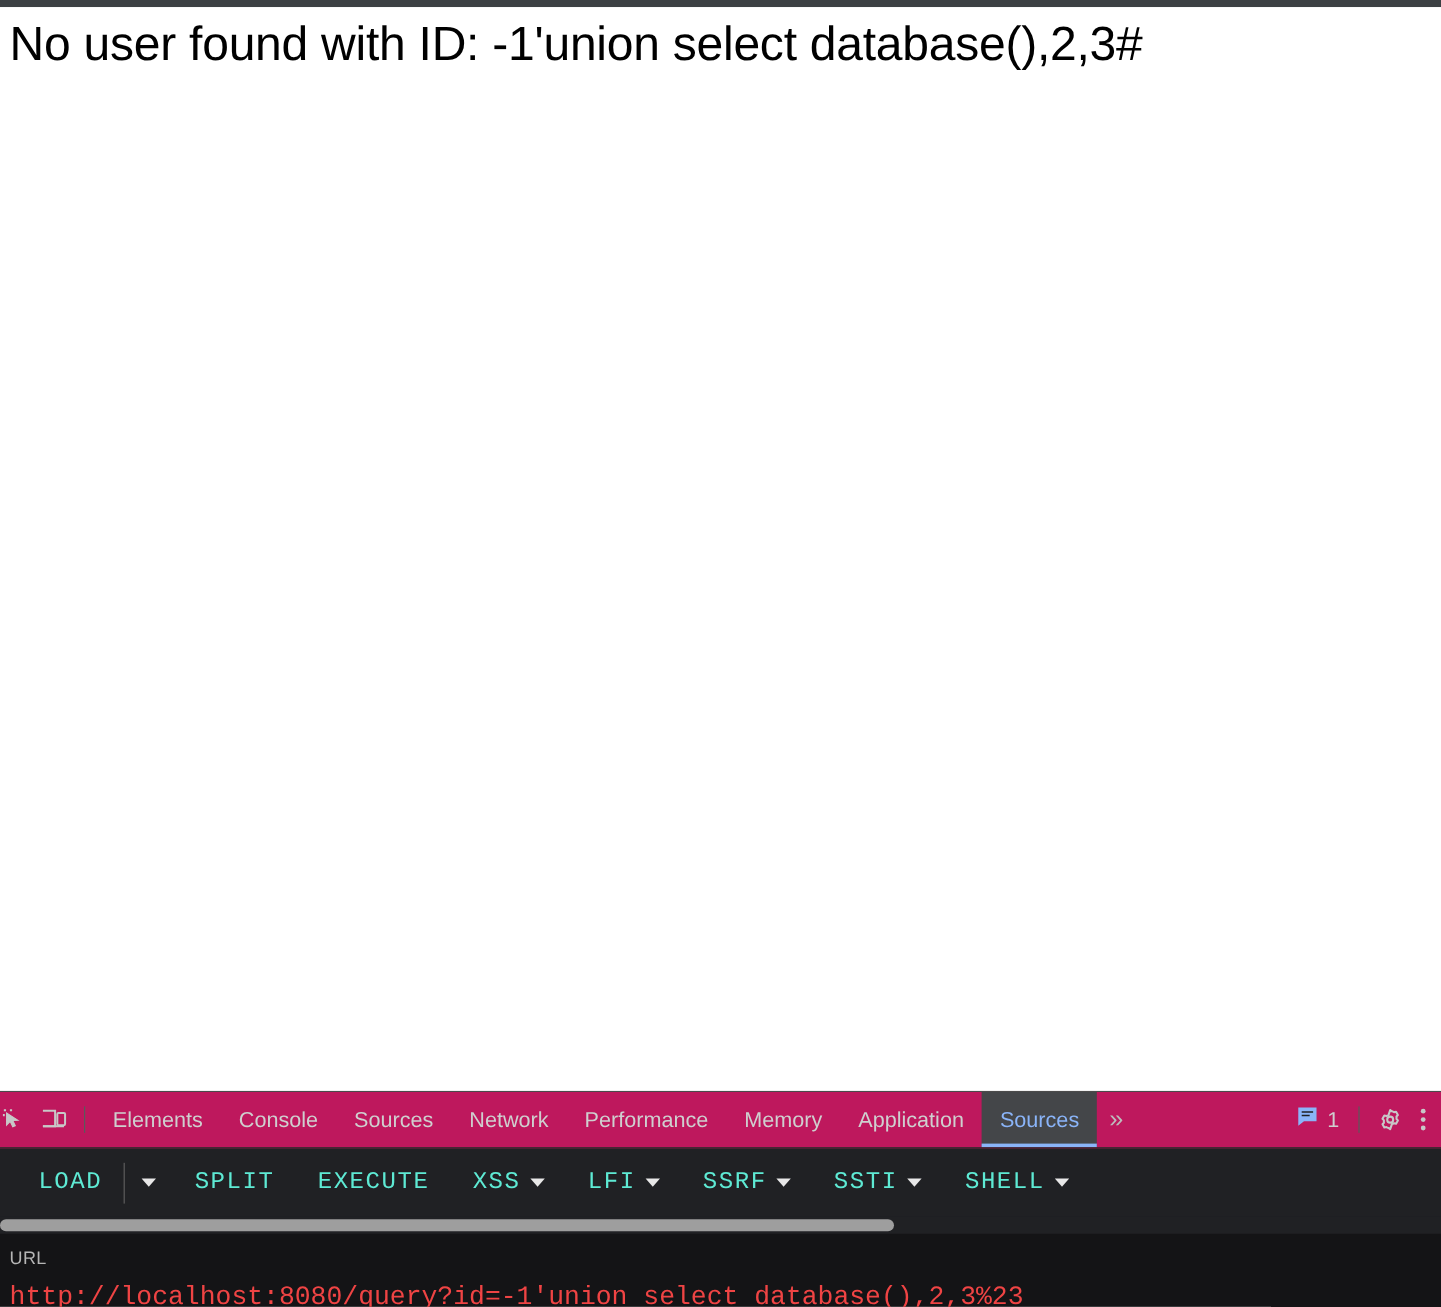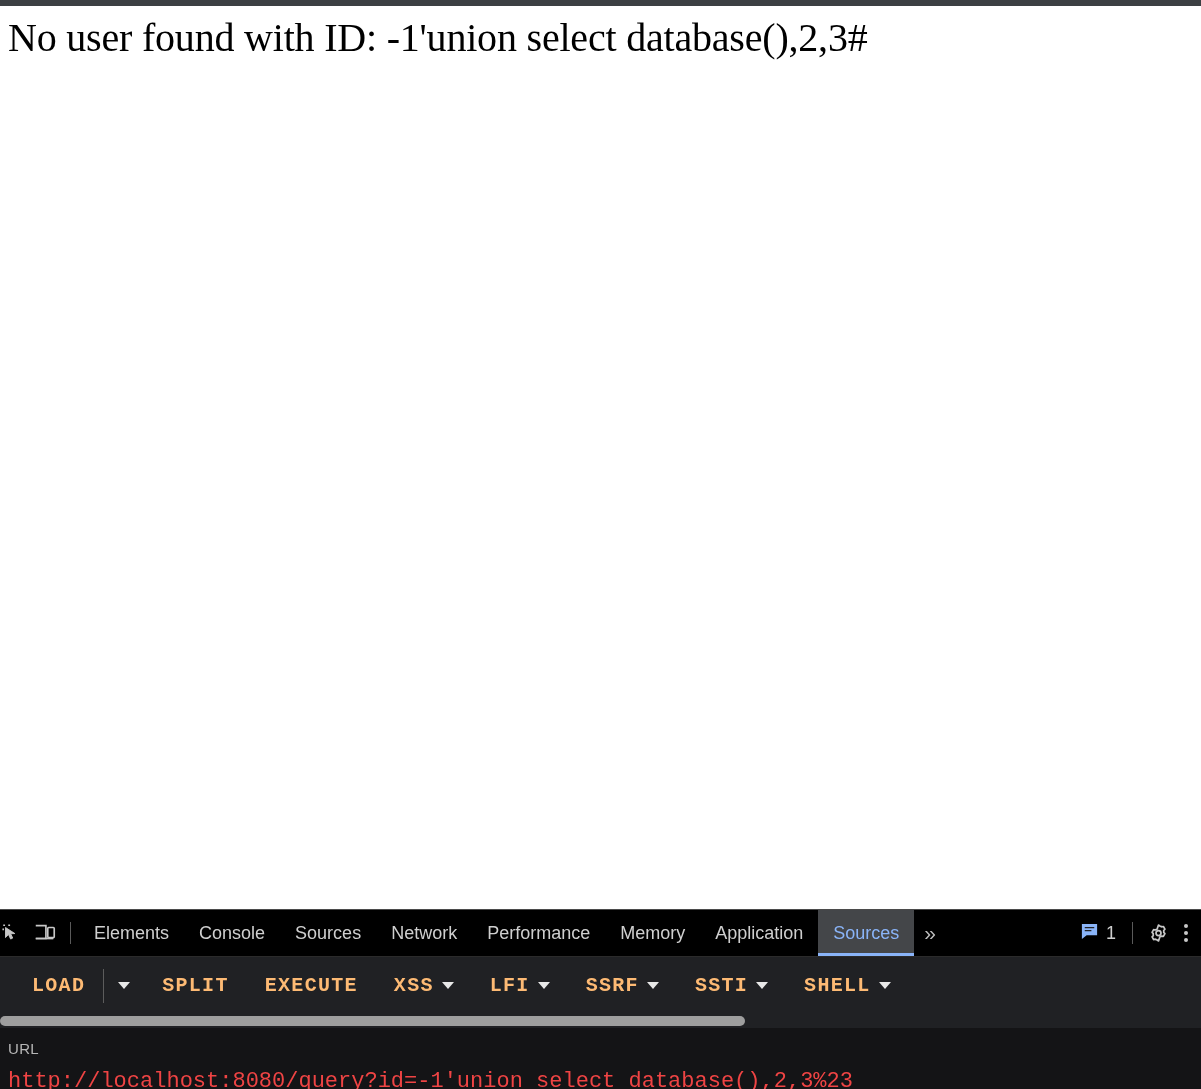--- a/index.html
+++ b/index.html
@@ -29,21 +29,21 @@
   
   .page-viewport {
     flex: 1 1 auto;
     background: #ffffff;
     position: relative;
     overflow: hidden;
     padding: 8px 8px 0 8px;
   }
 
   .page-message {
-    font-family: Liberation Serif, serif;
+    font-family: Liberation Sans, sans-serif;
     font-size: 40px;
     line-height: 1.18;
     color: #000000;
     font-weight: 400;
     white-space: nowrap;
     letter-spacing: -0.2px;
   }
 
   
   .devtools {
@@ -51,21 +51,21 @@
     width: 100%;
     background: #202124;
     border-top: 1px solid #4b4b4b;
     display: flex;
     flex-direction: column;
   }
 
   
   .devtools-tabbar {
     height: 47px;
-    background: #000000;
+    background: #be185d;
     display: flex;
     align-items: stretch;
     border-bottom: 1px solid #2b2b2b;
     position: relative;
     overflow: hidden;
   }
 
   .tabbar-left-tools {
     display: flex;
     align-items: center;
@@ -185,24 +185,24 @@
     overflow: hidden;
     padding-left: 14px;
   }
 
   .hb-btn {
     display: flex;
     align-items: center;
     gap: 8px;
     padding: 0 18px;
     height: 57px;
-    color: #fdba74;
+    color: #5eead4;
     font-family: "Liberation Mono", monospace;
     font-size: 20px;
-    font-weight: 700;
+    font-weight: 400;
     letter-spacing: 1.3px;
     white-space: nowrap;
   }
 
   .hb-btn.caret-only { padding: 0 14px; }
 
   .caret {
     width: 0; height: 0;
     border-left: 6px solid transparent;
     border-right: 6px solid transparent;

